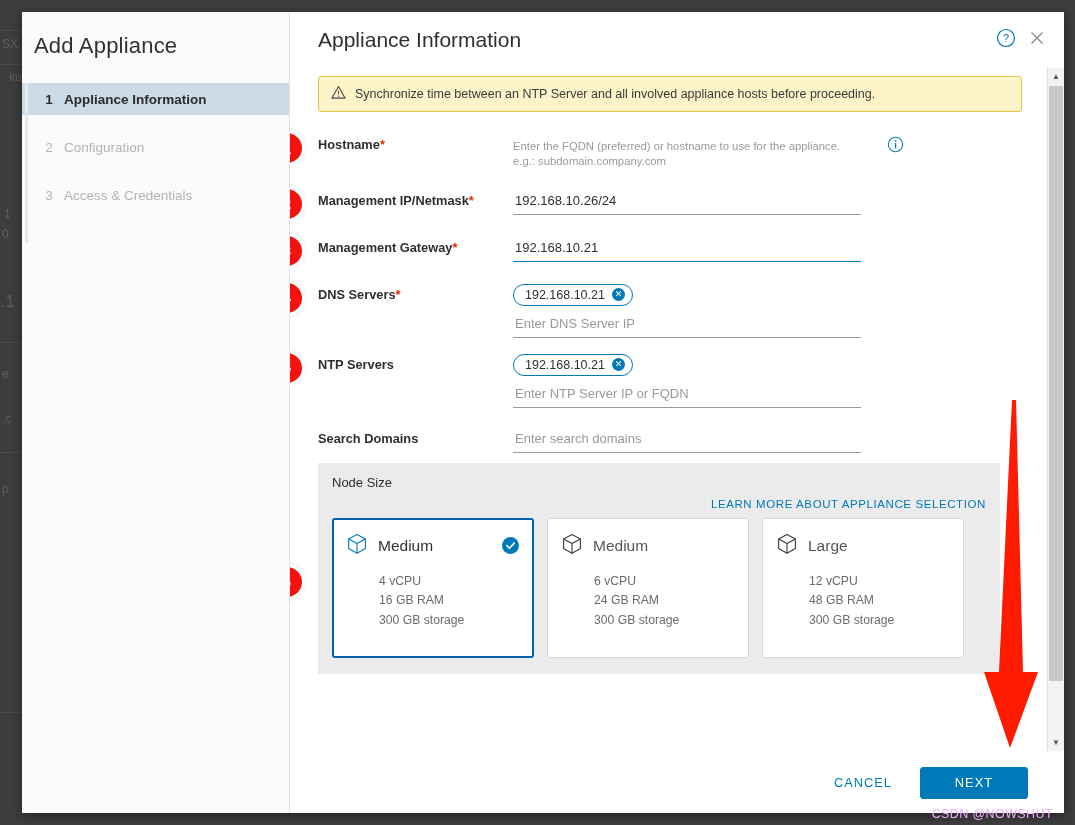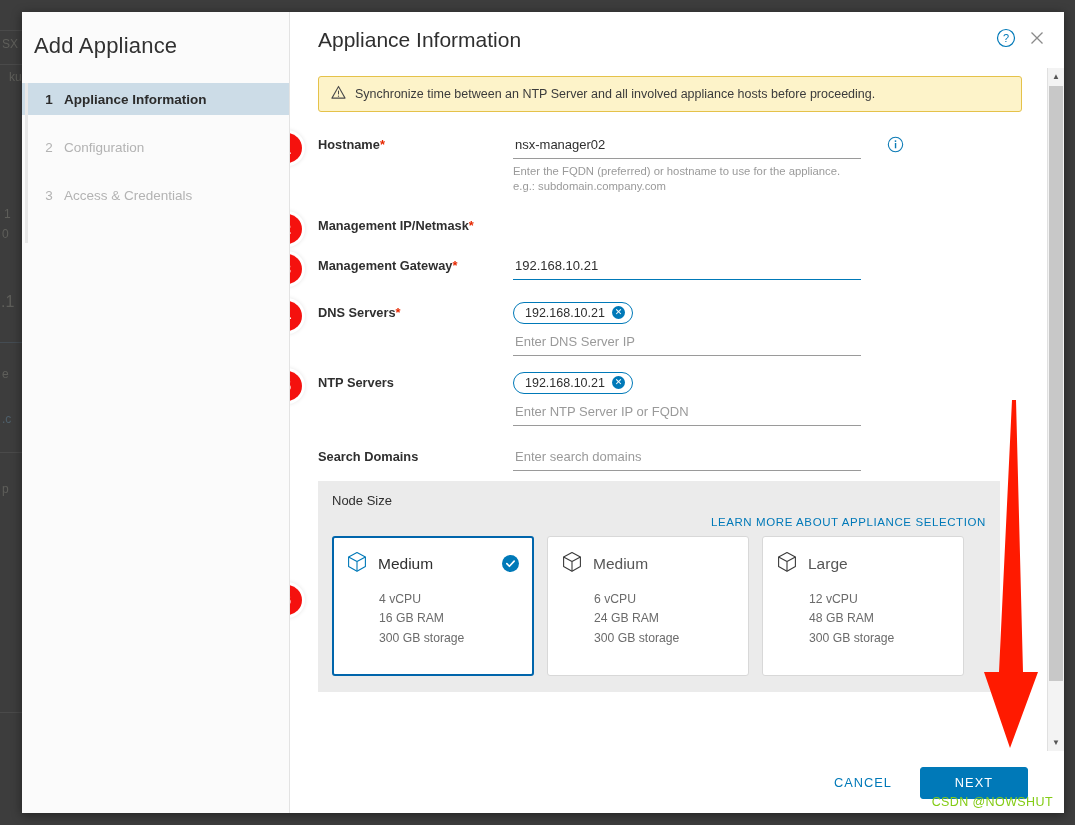--- a/index.html
+++ b/index.html
@@ -191,22 +191,22 @@
   #sb-thumb {
     position: absolute; left: 1px; width: 14px; top: 18px; height: 595px;
     background: #c8c8c8; cursor: pointer;
   }
 
   
   #arrow { position: absolute; left: 978px; top: 400px; z-index: 30; pointer-events: none; }
 
   
   #watermark {
-    position: absolute; right: 22px; bottom: 16px;
-    font-size: 12.5px; color: #84cc16; letter-spacing: .4px; z-index: 20;
+    position: absolute; right: 22px; bottom: 4px;
+    font-size: 12.5px; color: #f0abfc; letter-spacing: .4px; z-index: 20;
   }
 </style>
 </head>
 <body>
 
 <div id="bg-overlay">
   <div id="bg-page-left">
     <div class="bg-rule" style="left:0;top:18px;width:300px;"></div>
     <div class="bg-line" style="left:2px;top:25px;">SX</div>
     <div class="bg-rule" style="left:0;top:52px;width:300px;"></div>
@@ -278,36 +278,38 @@
       </div>
 
       <div id="form">
 
         <div class="row" style="margin-top:22px;">
           <div class="badge" style="top:-1px;">1</div>
           <div class="lbl">
             <span>Hostname</span><span class="req">*</span>
           </div>
           <div class="fieldwrap">
-            <input class="underline-input" value="nsx-manager02" style="">
             <div class="helper">Enter the FQDN (preferred) or hostname to use for the appliance. e.g.: subdomain.company.com</div>
           </div>
           <span class="info-i">
             <svg width="17" height="17" viewBox="0 0 18 18">
               <circle cx="9" cy="9" r="7.6" fill="none" stroke="#0b7ab5" stroke-width="1.15"></circle>
               <circle cx="9" cy="5.4" r=".95" fill="#0b7ab5"></circle>
               <rect x="8.3" y="7.4" width="1.5" height="5.6" fill="#0b7ab5"></rect>
             </svg>
           </span>
         </div>
 
         <div class="row" style="margin-top:20px;">
           <div class="badge" style="top:-1px;">2</div>
           <div class="lbl">
             <span>Management IP/Netmask</span><span class="req">*</span>
+          </div>
+          <div class="fieldwrap">
+            <input class="underline-input" value="192.168.10.26/24" style="">
           </div>
         </div>
 
         <div class="row" style="margin-top:22px;">
           <div class="badge" style="top:-1px;">3</div>
           <div class="lbl">
             <span>Management Gateway</span><span class="req">*</span>
           </div>
           <div class="fieldwrap">
             <input class="underline-input focused" autofocus="" value="192.168.10.21" style="">

